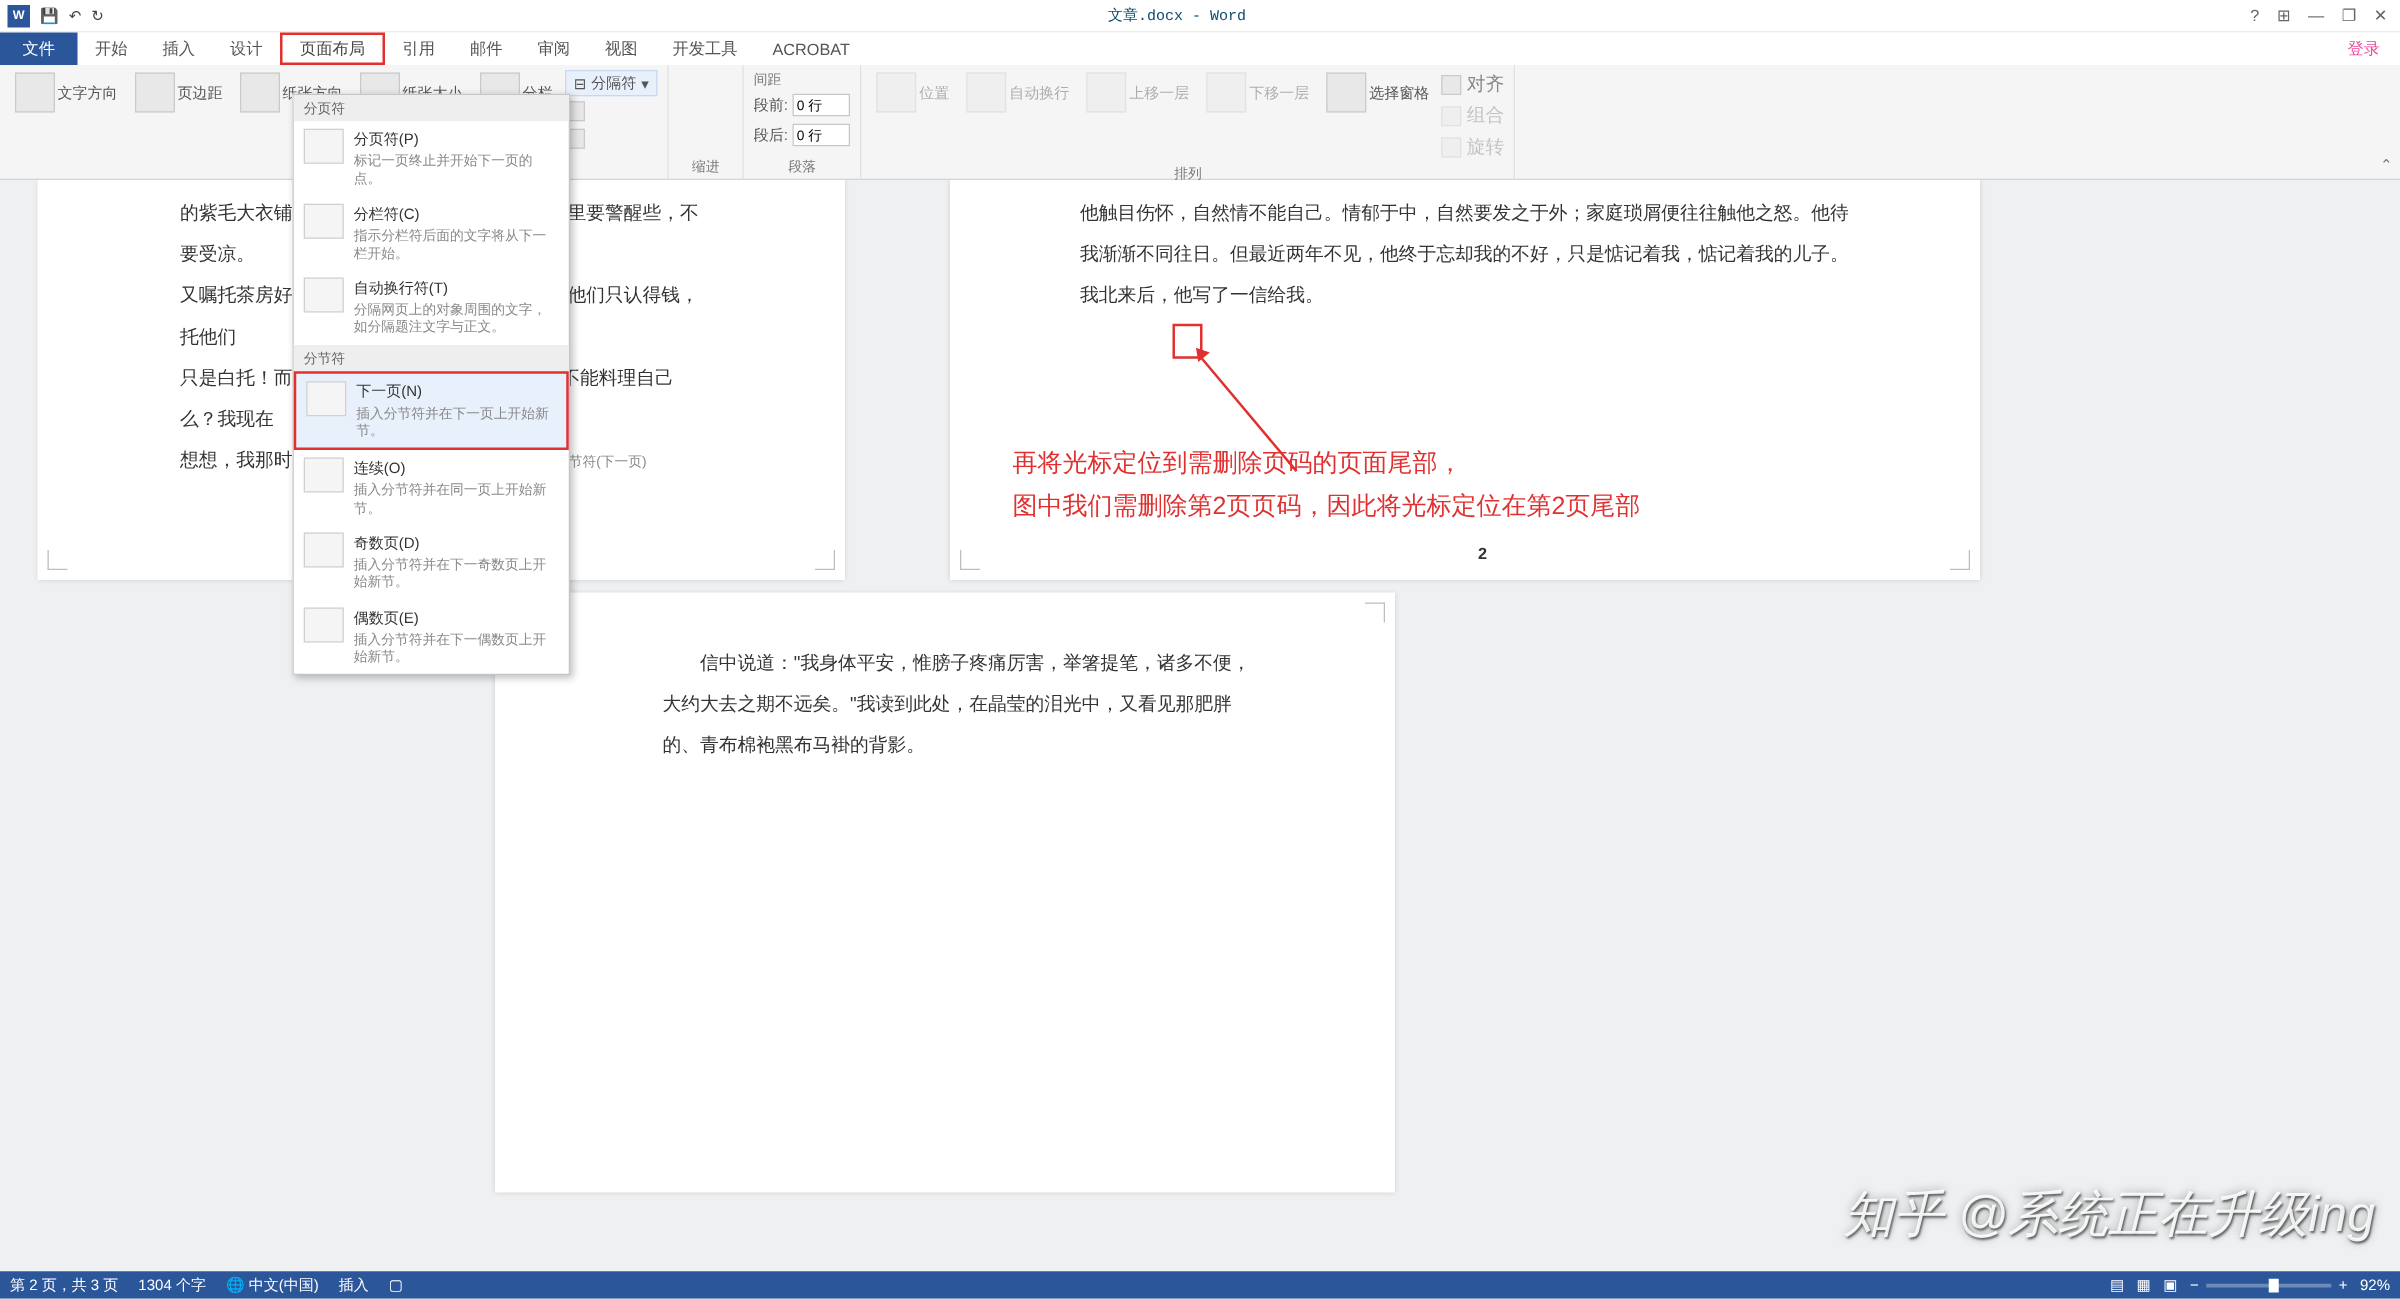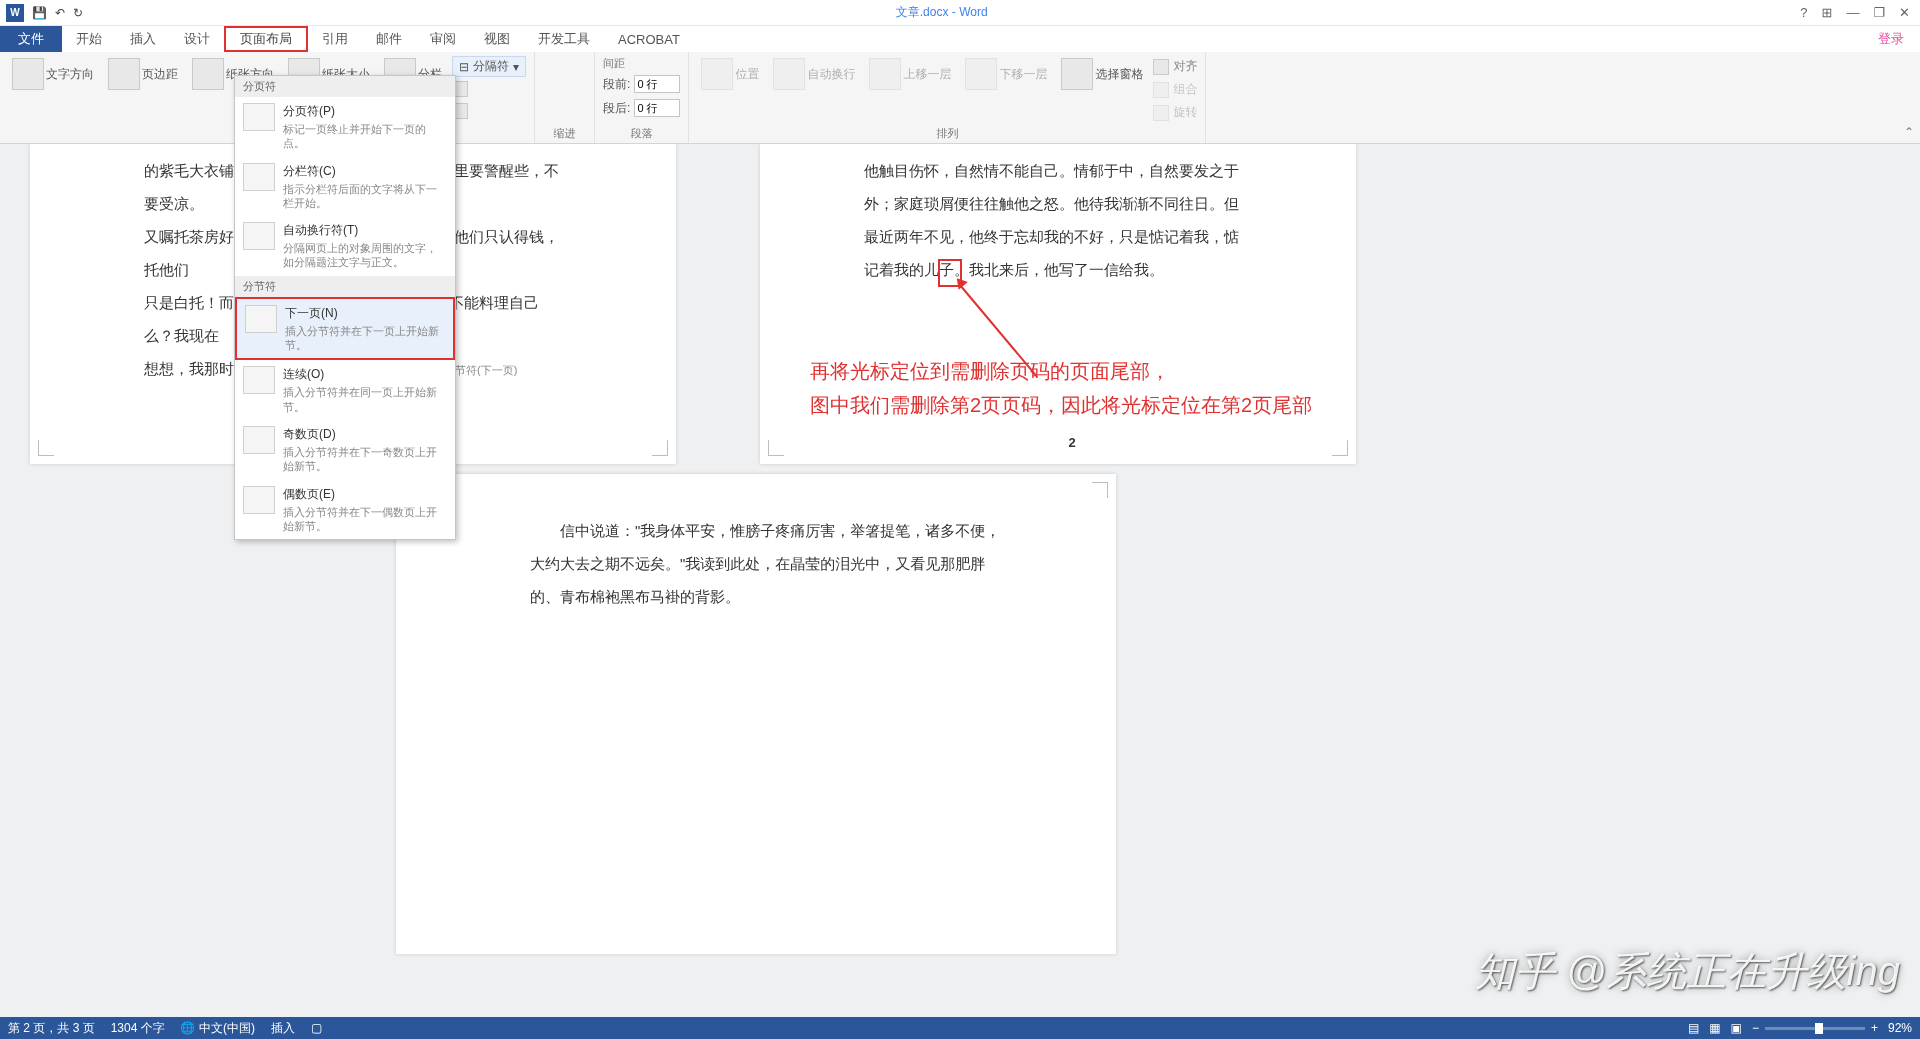--- a/index.html
+++ b/index.html
@@ -2,21 +2,21 @@
 <html><head>
 <meta charset="utf-8">
 <style>
 * { margin: 0; padding: 0; box-sizing: border-box; font-family: "Microsoft YaHei", "Segoe UI", sans-serif; }
 body { background: #fff; width: 1920px; height: 1039px; overflow: hidden; position: relative; }
 
 .titlebar { height: 26px; background: #fff; display: flex; align-items: center; font-size: 12px; color: #555; border-bottom: 1px solid #e5e5e5; }
 .titlebar .qat { display: flex; align-items: center; gap: 8px; padding-left: 6px; }
 .titlebar .qat .wlogo { width: 18px; height: 18px; background: #2b579a; color: #fff; display: flex; align-items: center; justify-content: center; font-size: 10px; font-weight: bold; }
 .titlebar .qat span { cursor: pointer; color: #444; }
-.titlebar .title { flex: 1; text-align: center; color: #3b82f6; }
+.titlebar .title { flex: 1; text-align: center; color: #0c4a6e; font-family: Liberation Mono, monospace; }
 .titlebar .winctl { display: flex; gap: 14px; padding-right: 10px; color: #666; font-size: 13px; }
 .titlebar .winctl span { cursor: pointer; }
 
 .tabbar { height: 26px; background: #fff; display: flex; align-items: stretch; font-size: 13px; position: relative; }
 .tabbar .file { background: #2b579a; color: #fff; padding: 0 18px; display: flex; align-items: center; }
 .tabbar .tab { padding: 0 14px; display: flex; align-items: center; color: #555; cursor: pointer; }
 .tabbar .tab.active { border: 2px solid #e03030; color: #444; }
 .tabbar .login { margin-left: auto; padding: 0 16px; display: flex; align-items: center; color: #ec4899; }
 
 .ribbon { height: 92px; background: #f5f5f5; border-bottom: 1px solid #d4d4d4; display: flex; position: relative; font-size: 12px; color: #555; }
@@ -38,21 +38,21 @@
 .dropdown .item { display: flex; gap: 8px; padding: 6px 8px; align-items: flex-start; cursor: pointer; }
 .dropdown .item.hl { background: #e8f0fb; border: 1px solid #a8c7ea; }
 .dropdown .item .ico { width: 32px; height: 28px; background: #f5f5f5; border: 1px solid #d0d0d0; flex-shrink: 0; }
 .dropdown .item .txt .t { color: #333; font-weight: 500; }
 .dropdown .item .txt .d { color: #888; font-size: 11px; margin-top: 2px; line-height: 1.3; }
 .dropdown .redbox { border: 2px solid #e03030 !important; }
 
 .docarea { position: absolute; left: 0; right: 0; top: 144px; bottom: 22px; background: #eef0f2; overflow: hidden; }
 .page { position: absolute; background: #fff; box-shadow: 0 0 4px rgba(0,0,0,.15); padding: 10px 14px; font-family: "SimSun", serif; font-size: 15px; color: #333; line-height: 2.2; }
 .page1 { left: 30px; top: 0; width: 646px; height: 320px; }
-.page2 { left: 760px; top: 0; width: 596px; height: 320px; }
+.page2 { left: 760px; top: 0; width: 824px; height: 320px; }
 .page3 { left: 396px; top: 330px; width: 720px; height: 480px; }
 .page .corner { position: absolute; width: 16px; height: 16px; border-color: #bdbdbd; }
 .page .bl { bottom: 8px; left: 8px; border-left: 1px solid #bdbdbd; border-bottom: 1px solid #bdbdbd; }
 .page .br { bottom: 8px; right: 8px; border-right: 1px solid #bdbdbd; border-bottom: 1px solid #bdbdbd; }
 .page .tl { top: 8px; left: 8px; border-left: 1px solid #bdbdbd; border-top: 1px solid #bdbdbd; }
 .page .tr { top: 8px; right: 8px; border-right: 1px solid #bdbdbd; border-top: 1px solid #bdbdbd; }
 .page .num { position: absolute; bottom: 6px; width: 100%; text-align: center; font-size: 13px; font-weight: bold; }
 .sectmark { display: inline-block; font-size: 11px; color: #888; }
 
 .cursorbox { position: absolute; border: 2px solid #e03030; width: 24px; height: 28px; }
@@ -183,21 +183,21 @@
           <span>上移一层</span>
         </div>
       <div class="bigbtn dim">
           <div class="ico"></div>
           <span>下移一层</span>
         </div>
       <div class="bigbtn">
           <div class="ico"></div>
           <span>选择窗格</span>
         </div>
-      <div style="display:flex;flex-direction:column;gap:2px;font-size:12px;color:#888;">
+      <div style="display:flex;flex-direction:column;gap:2px;font-size:15px;color:#888;">
         <div class="smallrow">
             <span class="ico"></span>
             <span>对齐</span>
           </div>
         <div class="smallrow" style="opacity:.45">
             <span class="ico"></span>
             <span>组合</span>
           </div>
         <div class="smallrow" style="opacity:.45">
             <span class="ico"></span>

